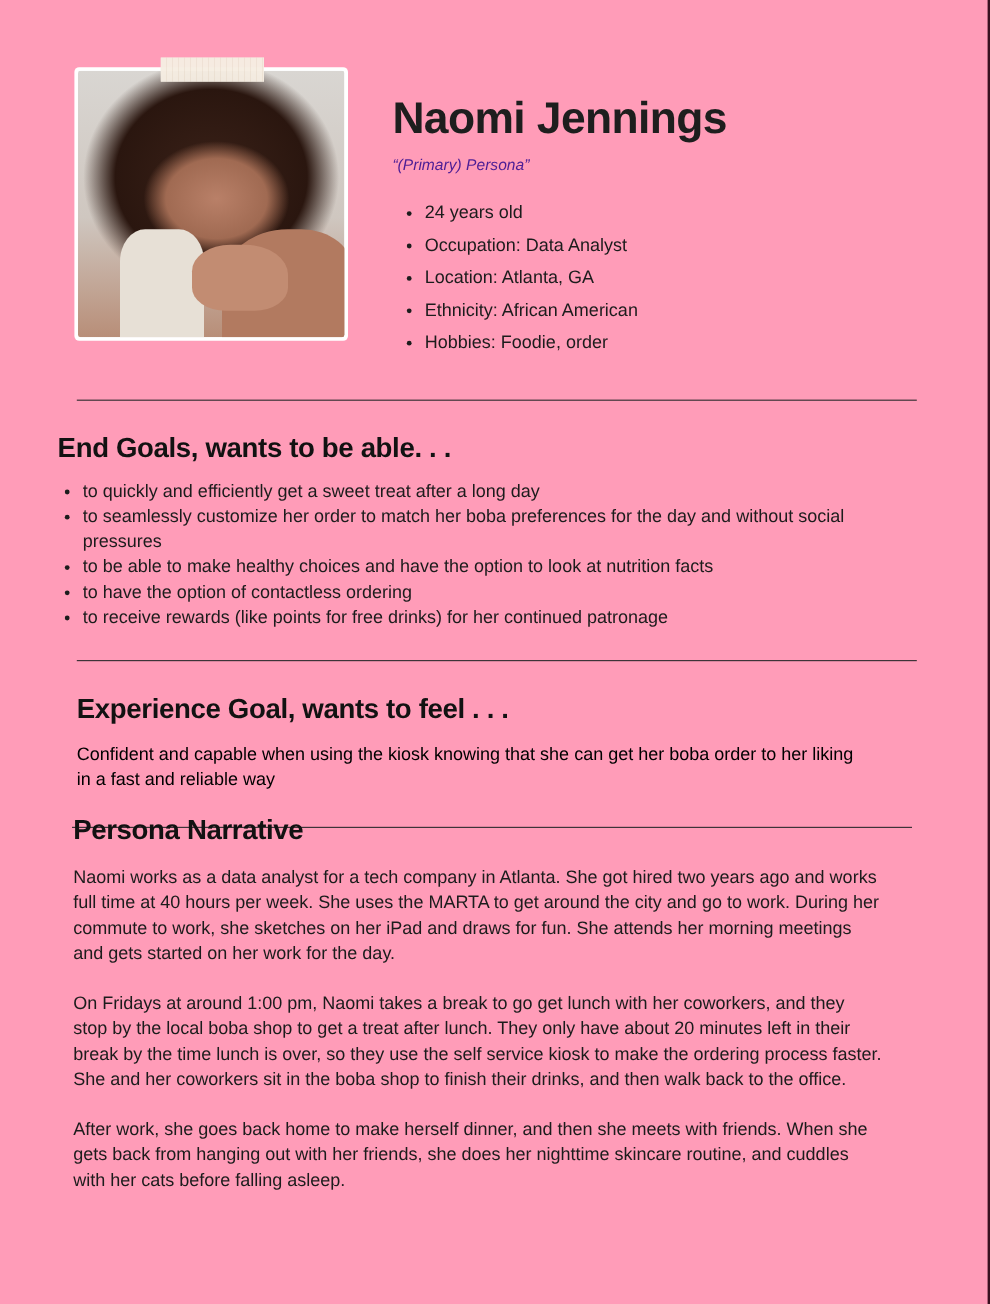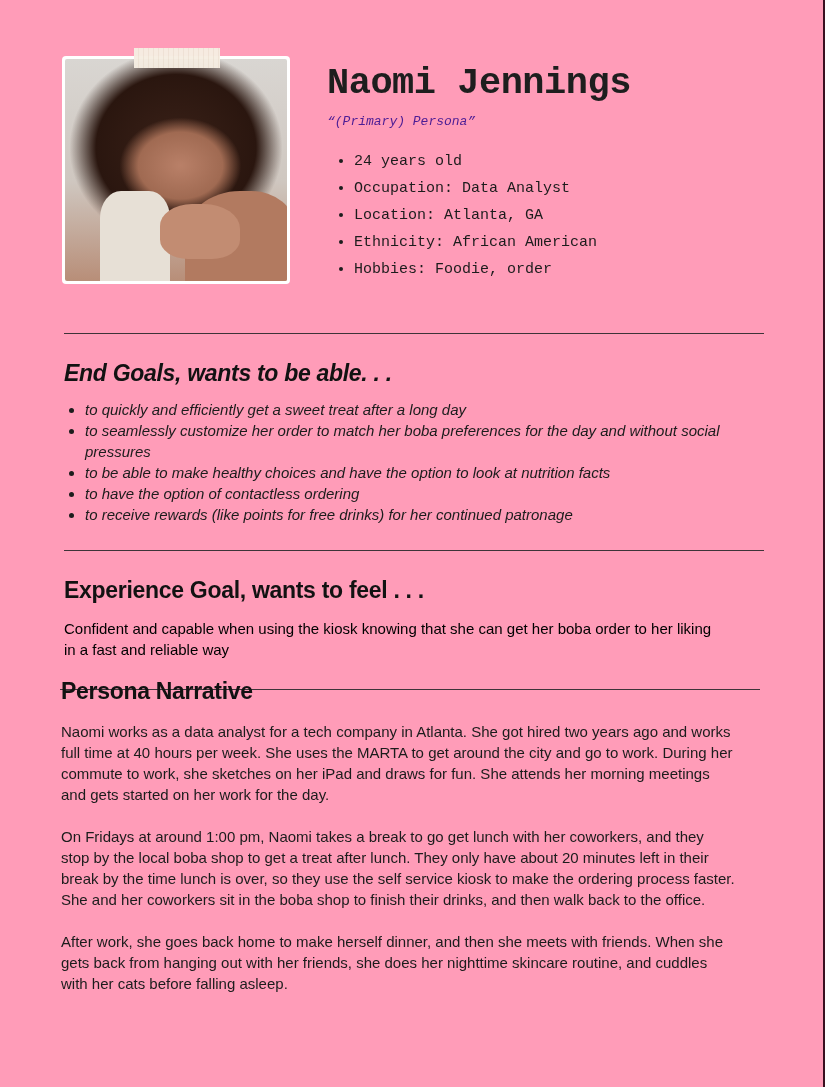--- a/index.html
+++ b/index.html
@@ -28,21 +28,21 @@
   .photo .hand { position: absolute; left: 95px; top: 145px; width: 80px; height: 55px;
     background: #c28c72; border-radius: 40% 45% 35% 35%; }
   .photo .top { position: absolute; left: 35px; bottom: 0; width: 70px; height: 90px;
     background: #e7e0d6; border-radius: 30% 30% 0 0; }
   .tape {
     position: absolute; left: 72px; top: -8px; width: 86px; height: 20px;
     background: repeating-linear-gradient(90deg, #f6eee3 0 4px, #efe4d6 4px 5px),
                 #f6eee3;
     opacity: 0.97;
   }
-  .info { position: absolute; left: 265px; top: 0; font-family: Liberation Mono, monospace; }
+  .info { position: absolute; left: 265px; top: 16px; }
   .name { font-size: 37px; font-weight: 700; margin: 6px 0 0 0; letter-spacing: -0.5px; color: #1e1e1e; }
   .subtitle { font-style: italic; font-size: 13px; margin-top: 10px; color: #4c1d95; }
   .attrs { margin: 22px 0 0 0; padding-left: 21px; font-size: 15px; line-height: 21px; }
   .attrs li { margin: 6px; }
   .divider { position: absolute; height: 1px; background: #3e3338; }
   .section { position: absolute; }
   .section h2 { margin: 0; font-size: 23px; font-weight: 700; letter-spacing: -0.3px; color: #121212; }
   .goals { margin: 12px 0 0 0; padding-left: 21px; font-size: 15px; line-height: 21px; width: 650px; }
   .para { font-size: 15px; line-height: 21px; margin: 0; }
 </style>
@@ -68,21 +68,21 @@
       <li>Occupation: Data Analyst</li>
       <li>Location: Atlanta, GA</li>
       <li>Ethnicity: African American</li>
       <li>Hobbies: Foodie, order</li>
     </ul>
   </div>
 </div>
 
 <div class="divider" style="left:64px; top:333px; width:700px;"></div>
 
-<div class="section" style="left:64px; top:360px;font-style:italic;">
+<div class="section" style="left:48px; top:360px;">
   <h2>End Goals, wants to be able. . .</h2>
   <ul class="goals">
     <li>to quickly and efficiently get a sweet treat after a long day</li>
     <li>to seamlessly customize her order to match her boba preferences for the day and without social pressures</li>
     <li>to be able to make healthy choices and have the option to look at nutrition facts</li>
     <li>to have the option of contactless ordering</li>
     <li>to receive rewards (like points for free drinks) for her continued patronage</li>
   </ul>
 </div>
 

